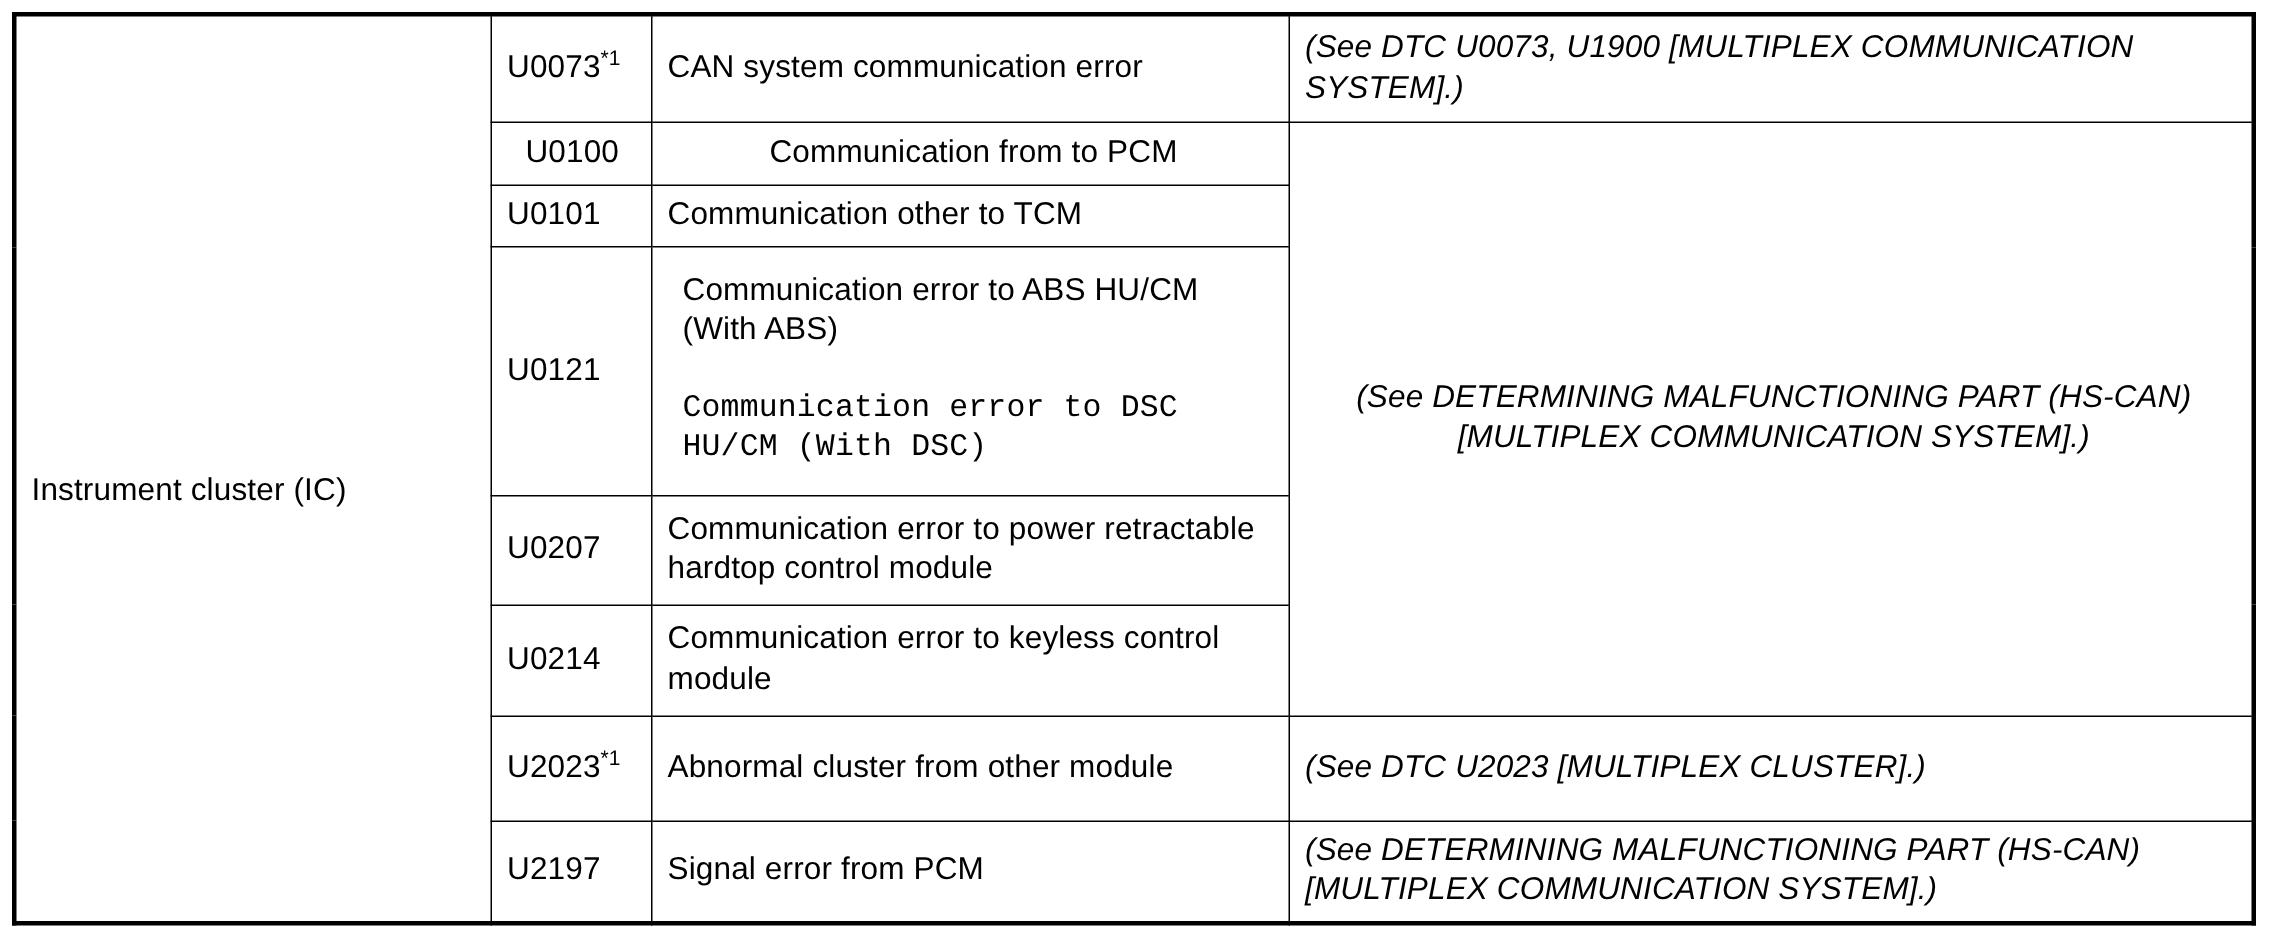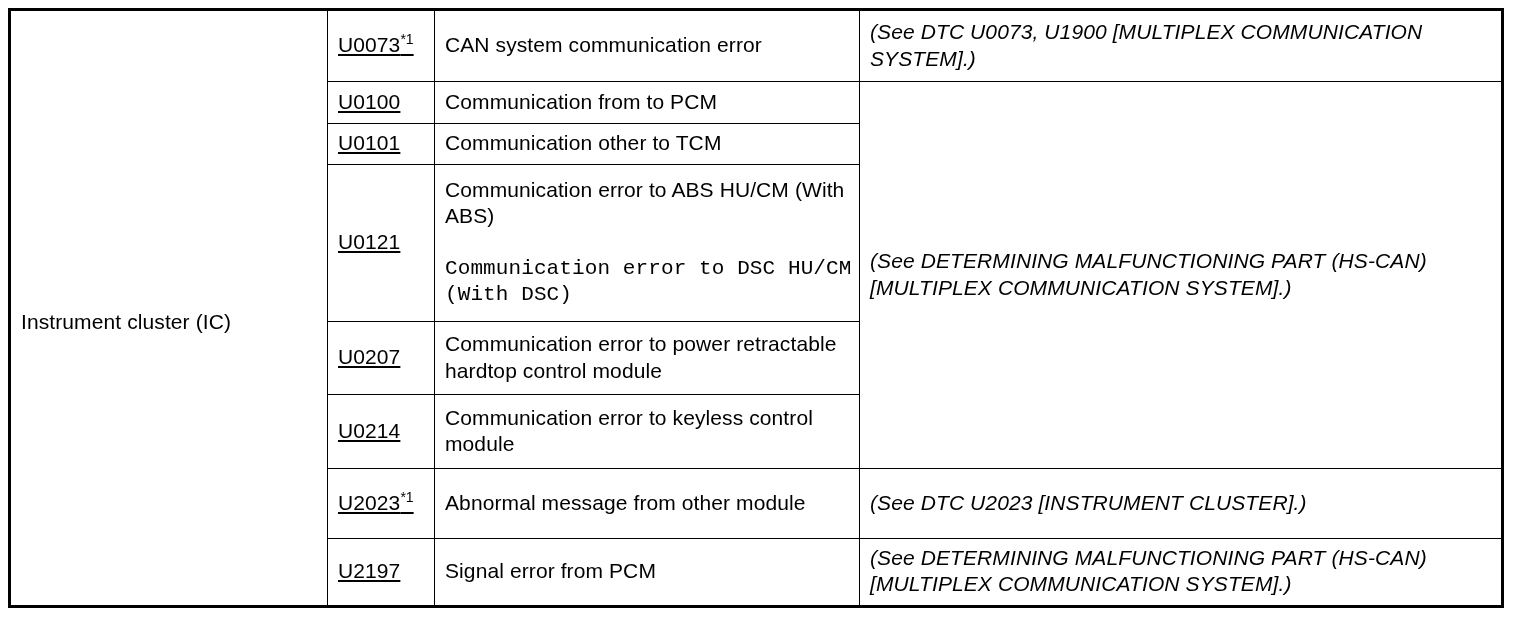--- a/index.html
+++ b/index.html
@@ -56,21 +56,20 @@
   }
 
   .system-cell .cell-pad {
     padding-left: 10px;
     margin-top: 30px;
   }
 
   .code-cell .cell-pad {
     padding-left: 10px;
     white-space: nowrap;
-    text-decoration: underline;
   }
 
   .desc-cell .cell-pad {
     padding-left: 10px;
     padding-right: 6px;
   }
 
   .action-cell .cell-pad {
     padding-left: 10px;
     padding-right: 6px;
@@ -78,30 +77,30 @@
   }
 
   .sup {
     font-size: 14px;
     vertical-align: super;
     line-height: 0;
     letter-spacing: 0;
   }
 
   .para {
-    margin: 0;
+    margin: 10px;
   }
   .para + .para {
     margin-top: 26px;
     font-family: Liberation Mono, monospace;
   }
 
   
   tr.r-u0073  { height: 72px; }
-  tr.r-u0100  { height: 42px; }
+  tr.r-u0100  { height: 42px; text-align: center; }
   tr.r-u0101  { height: 41px; }
   tr.r-u0121  { height: 157px; }
   tr.r-u0207  { height: 73px; }
   tr.r-u0214  { height: 74px; }
   tr.r-u2023  { height: 70px; }
   tr.r-u2197  { height: 64px; }
 
   .action-cell.merged {
     vertical-align: middle;
   }
@@ -184,24 +183,24 @@
         <td class="desc-cell">
           <div class="cell-pad">Communication error to keyless control module</div>
         </td>
       </tr>
 
       <tr class="r-u2023">
         <td class="code-cell">
           <div class="cell-pad"><span>U2023</span><span class="sup">*1</span></div>
         </td>
         <td class="desc-cell">
-          <div class="cell-pad">Abnormal message from other module</div>
+          <div class="cell-pad">Abnormal cluster from other module</div>
         </td>
         <td class="action-cell">
-          <div class="cell-pad">(See DTC U2023 [INSTRUMENT CLUSTER].)</div>
+          <div class="cell-pad">(See DTC U2023 [MULTIPLEX CLUSTER].)</div>
         </td>
       </tr>
 
       <tr class="r-u2197">
         <td class="code-cell">
           <div class="cell-pad"><span>U2197</span></div>
         </td>
         <td class="desc-cell">
           <div class="cell-pad">Signal error from PCM</div>
         </td>

